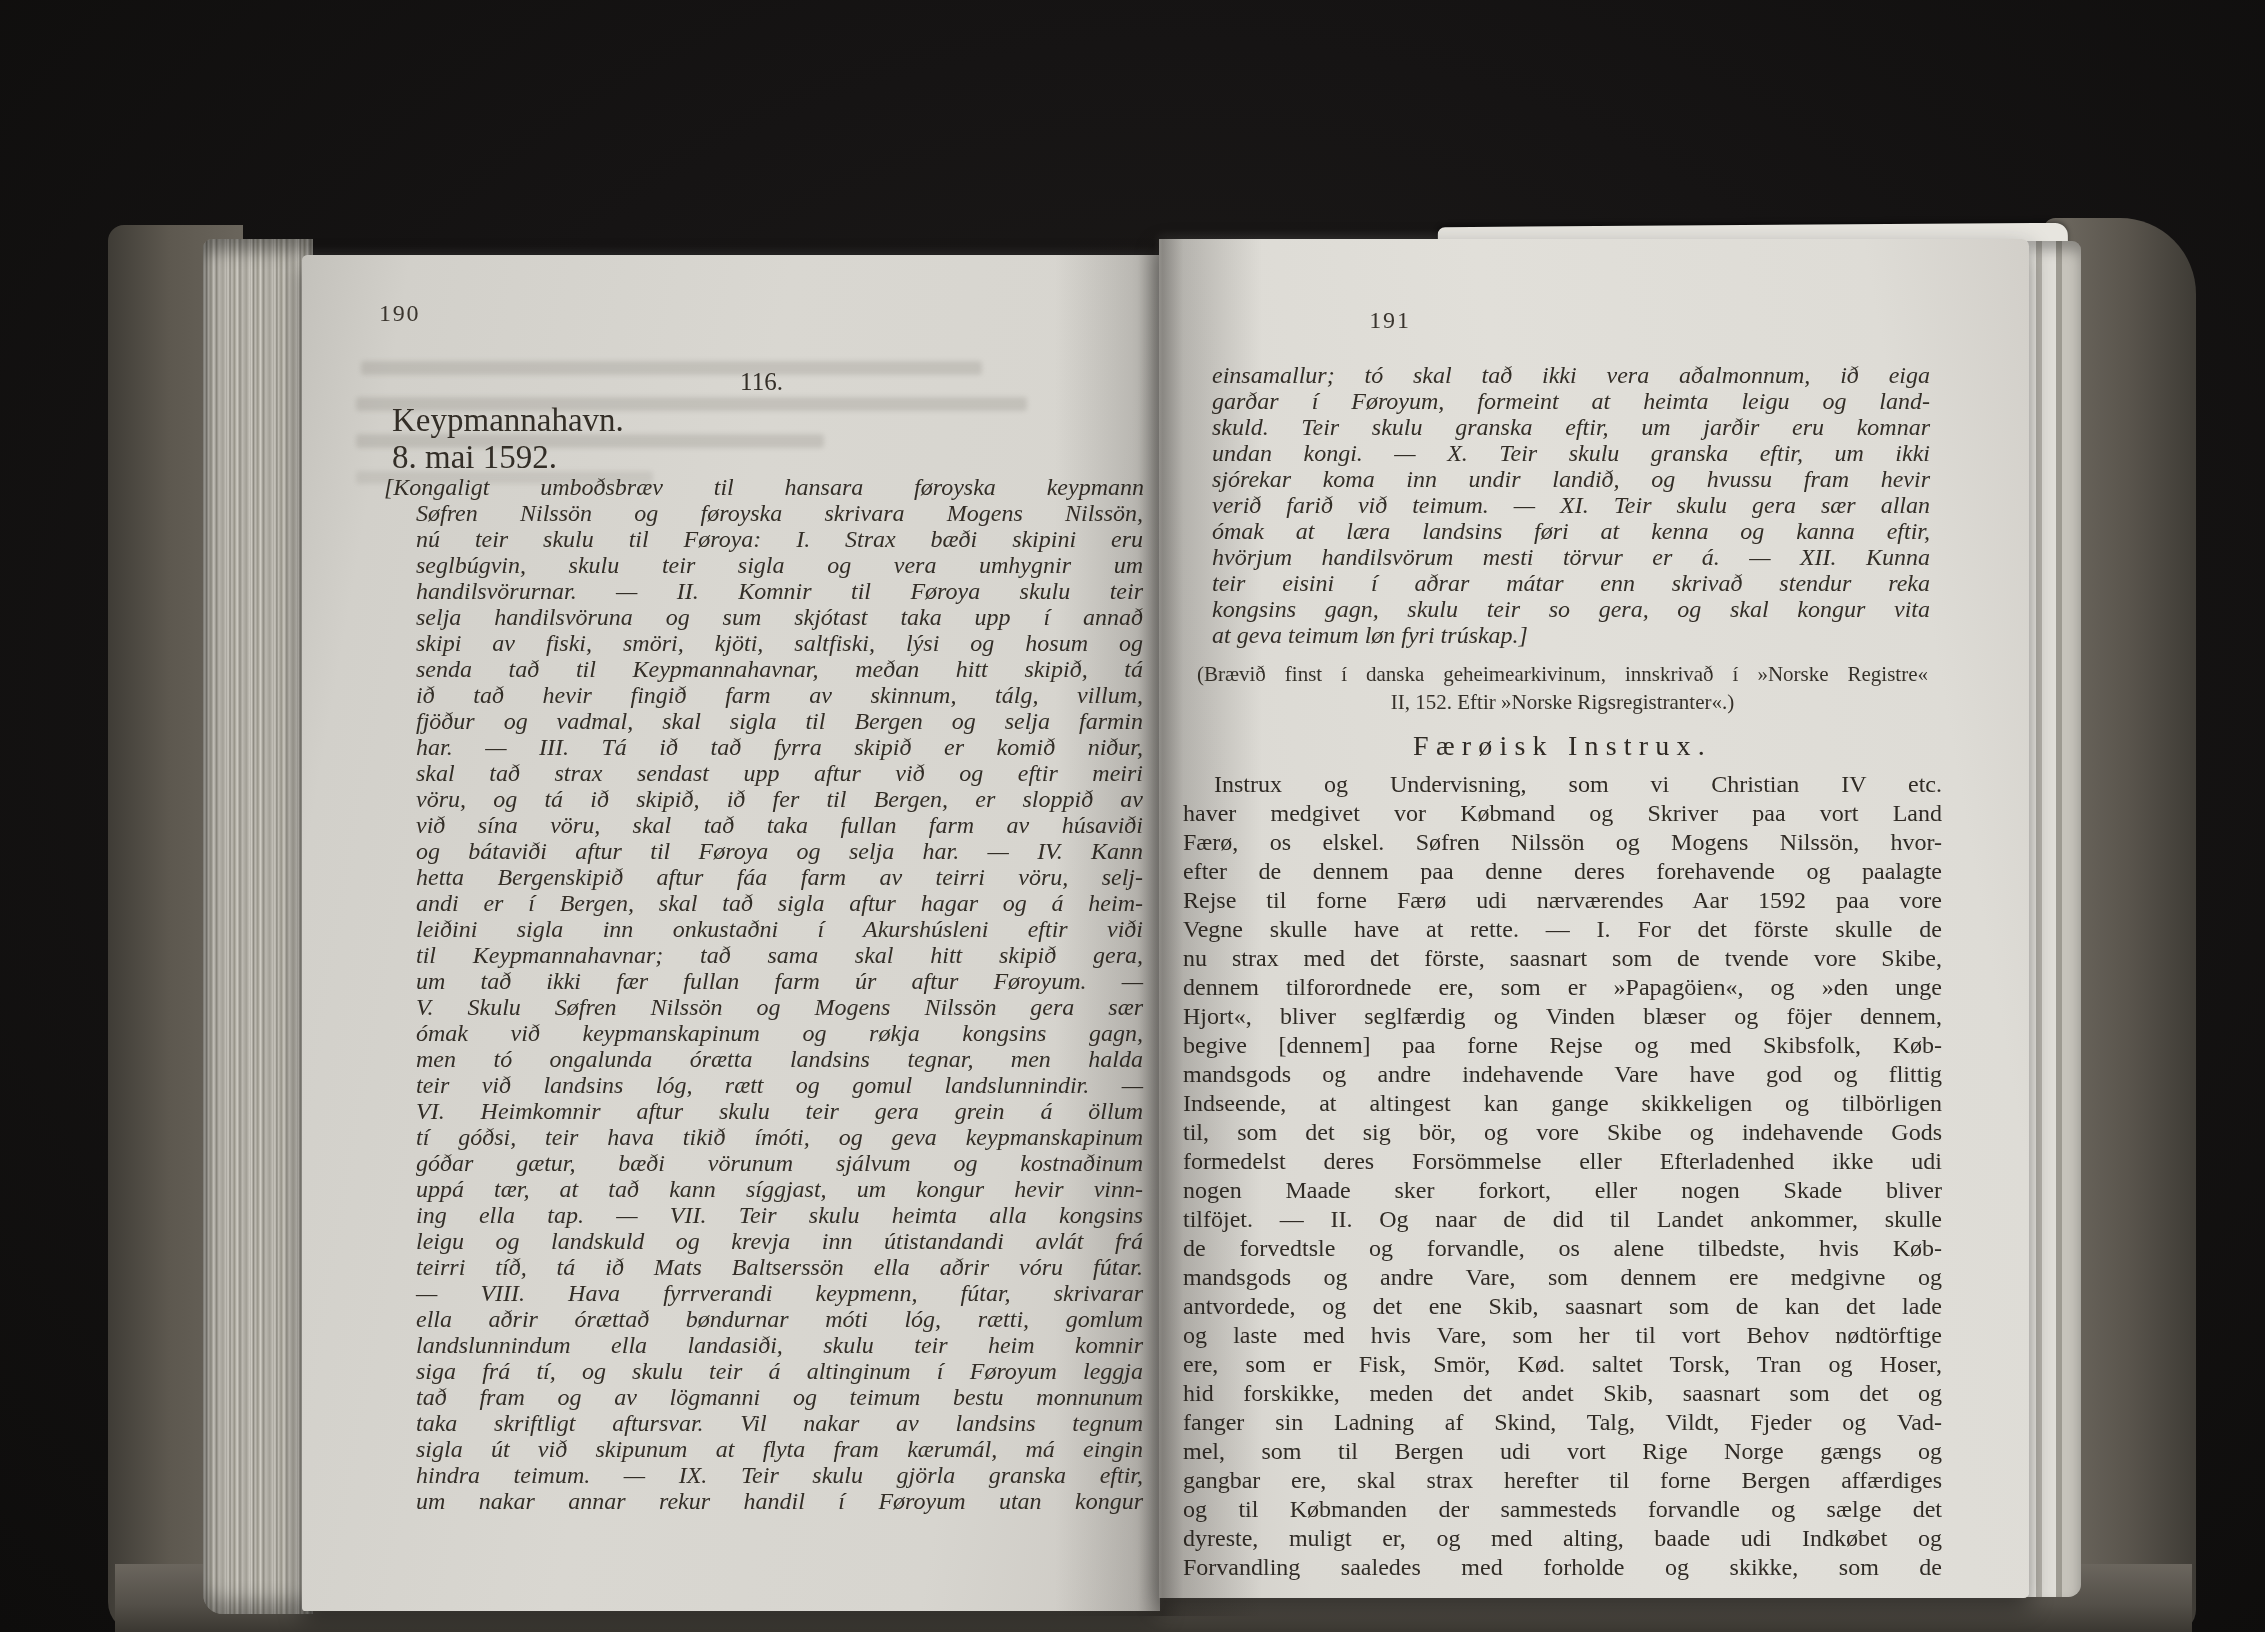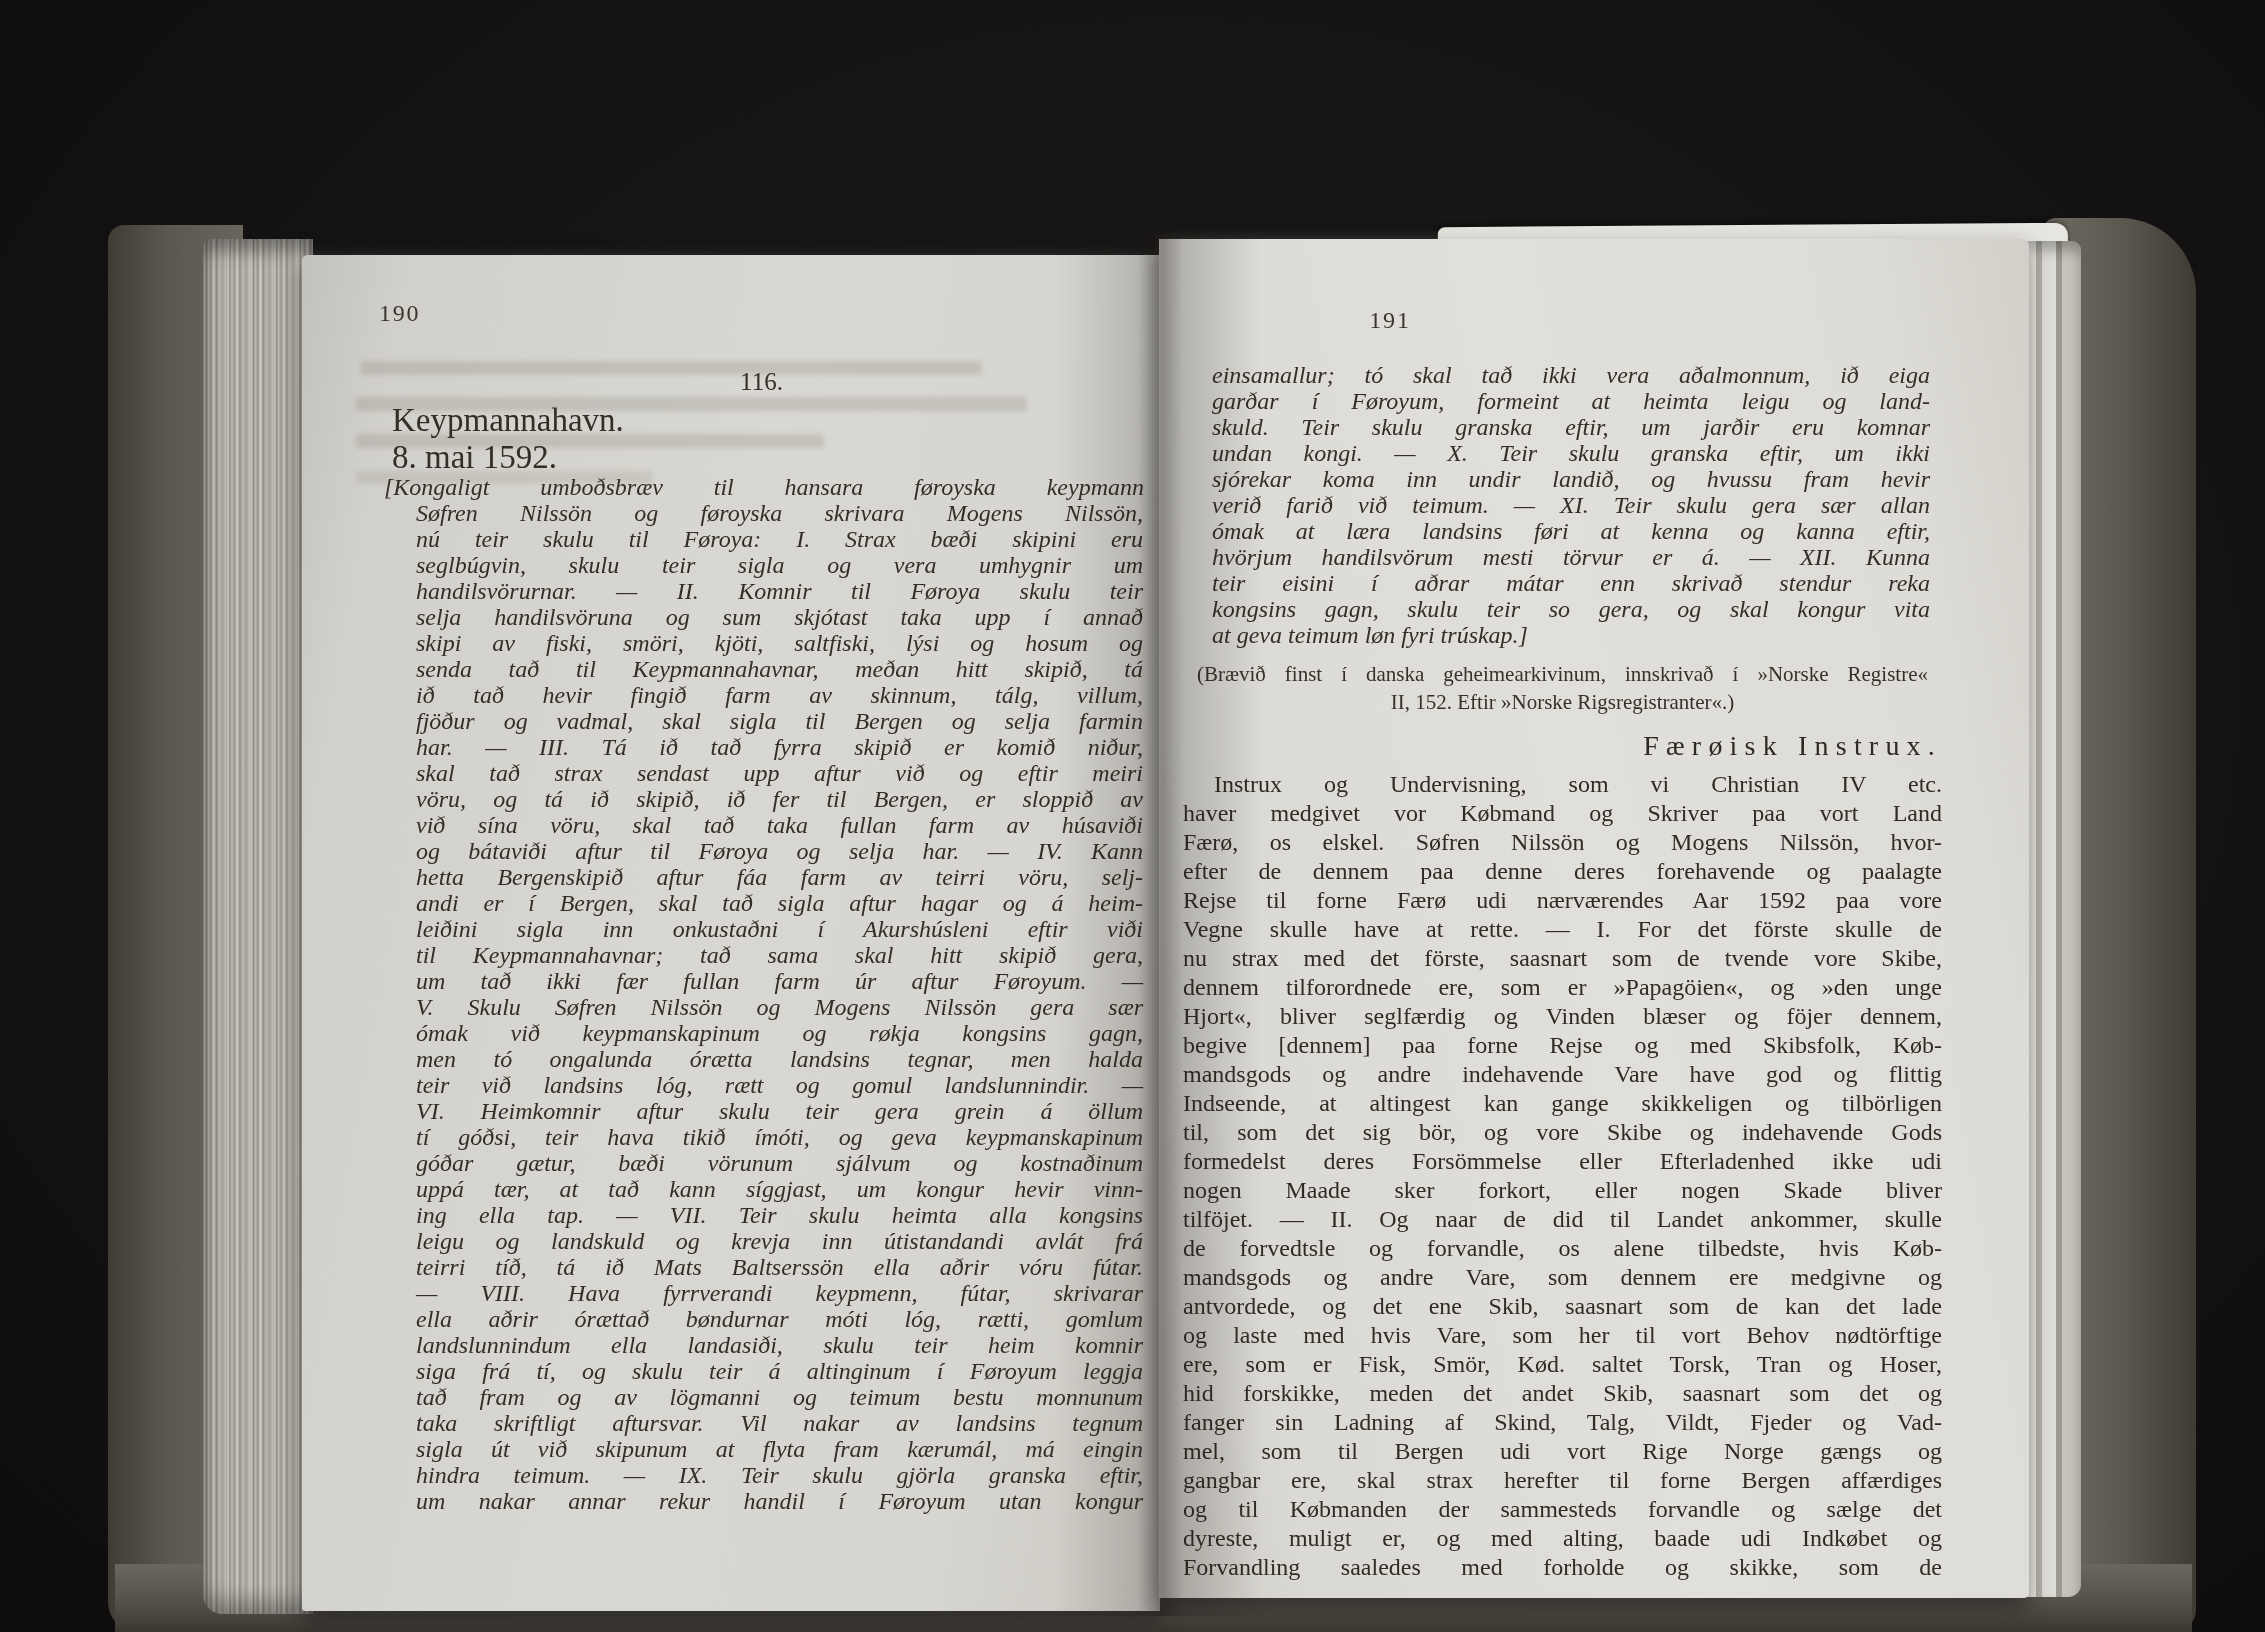--- a/index.html
+++ b/index.html
@@ -56,21 +56,21 @@
   .headrow{position:absolute;left:90px;top:147px;width:752px;display:flex;justify-content:space-between;align-items:baseline;font-size:33px;flex-direction:column;}
   .italic-block{position:absolute;font-style:italic;font-size:24px;line-height:26px;}
   .italic-block .line{text-align:justify;text-align-last:justify;white-space:nowrap;white-space:normal;}
   .blk-summary-left{left:114px;top:219px;width:727px;padding-left:0;}
   .blk-summary-left .line:first-child{margin-left:-32px;width:760px;}
   .blk-summary-right{left:53px;top:123px;width:718px;}
   .blk-summary-right .line:last-child{text-align-last:left;}
   .note{position:absolute;left:38px;top:421px;width:731px;font-size:21px;line-height:28px;color:#36312a;}
   .note .line{text-align:justify;text-align-last:justify;}
   .note .line:last-child{text-align:right;text-align-last:center;}
-  .heading{position:absolute;left:24px;top:491px;width:759px;text-align:right;font-size:28px;letter-spacing:7.2px;color:#2f2a24;}
+  .heading{position:absolute;left:24px;top:491px;width:759px;text-align:center;font-size:28px;letter-spacing:7.2px;color:#2f2a24;}
   .roman-block{position:absolute;left:24px;top:531px;width:759px;font-size:24px;line-height:29px;color:#302b25;}
   .roman-block .line{text-align:justify;text-align-last:justify;}
   .roman-block .line:first-child{text-indent:31px;}
 </style>
 </head>
 <body>
 
 <div class="scene">
 
   <div class="cover cover-left"></div>

